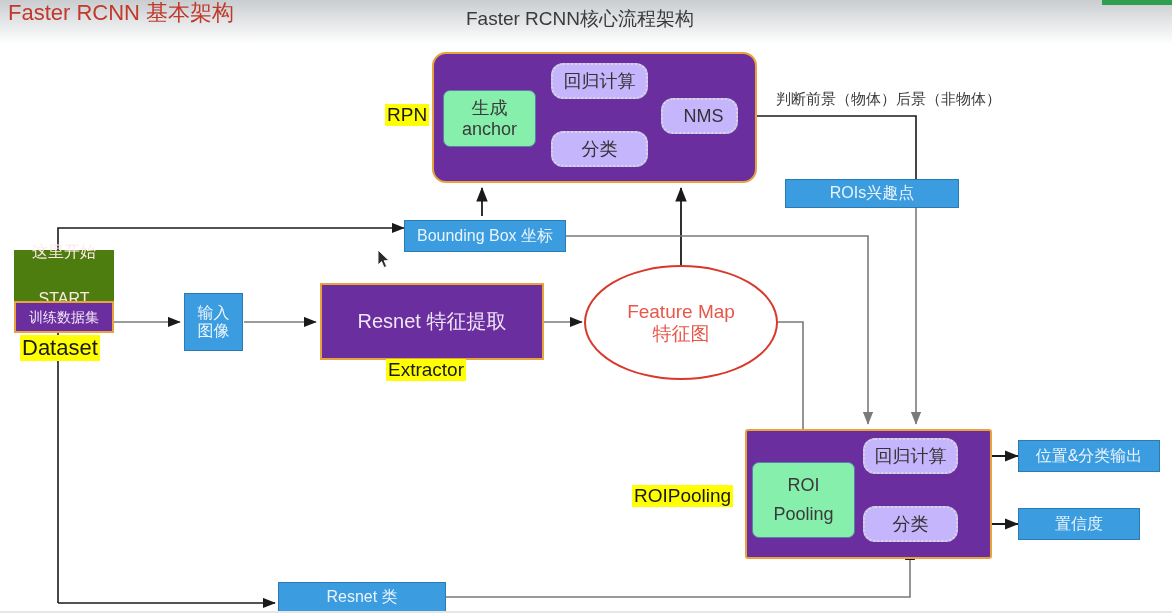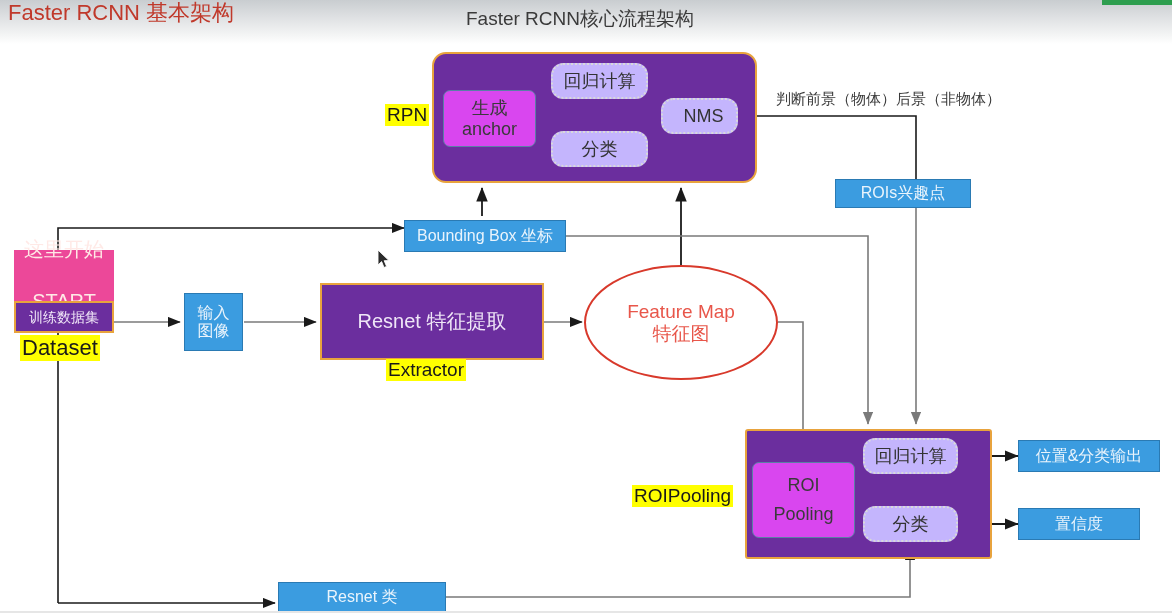--- a/index.html
+++ b/index.html
@@ -82,40 +82,40 @@
   
   .white-node {
     background: #c4b5fd;
     border: 2px dotted #d9d9d9;
     border-radius: 12px;
     color: #333333;
     font-size: 18px;
   }
   
   .gray-node {
-    background: #d946ef;
+    background: #86efac;
     border: 1px solid #5b7fa6;
     border-radius: 7px;
     color: #3a3a3a;
     font-size: 18px;
   }
 
   
   .blue-node {
     background: #3b9ce0;
     border: 1px solid #2a7ab3;
     color: #eaf4fc;
     font-size: 16px;
   }
 
   
   .red-node {
-    background: #ec4899;
+    background: #4d7c0f;
     color: #ffe9e6;
-    font-size: 20px;
+    font-size: 16px;
     gap: 29px;
   }
   
   .dataset-node {
     background: #6b2e9e;
     border: 2px solid #e8a33d;
     color: #f0e6f7;
     font-size: 14px;
   }
 
@@ -234,21 +234,21 @@
   </div>
 
   <div class="node white-node" style="left:661px; top:98px; width:77px; height:36px;padding-left:8px;">
     <span>NMS</span>
   </div>
 
   <div class="hl" style="left:385px; top:104px;">RPN</div>
 
   <div class="plain-label" style="left:776px; top:90px;">判断前景（物体）后景（非物体）</div>
 
-  <div class="node blue-node" style="left:835px; top:179px; width:136px; height:29px;">
+  <div class="node blue-node" style="left:785px; top:179px; width:174px; height:29px;">
     <span>ROIs兴趣点</span>
   </div>
 
   <div class="node blue-node" style="left:404px; top:220px; width:162px; height:32px;">
     <span>Bounding Box 坐标</span>
   </div>
 
   <div class="node red-node" style="left:14px; top:250px; width:100px; height:51px;">
     <span>这里开始</span>
     <span>START</span>

